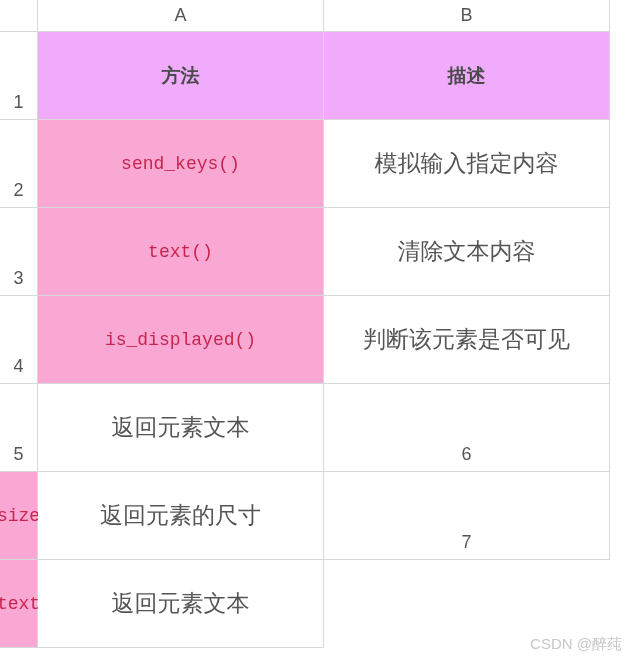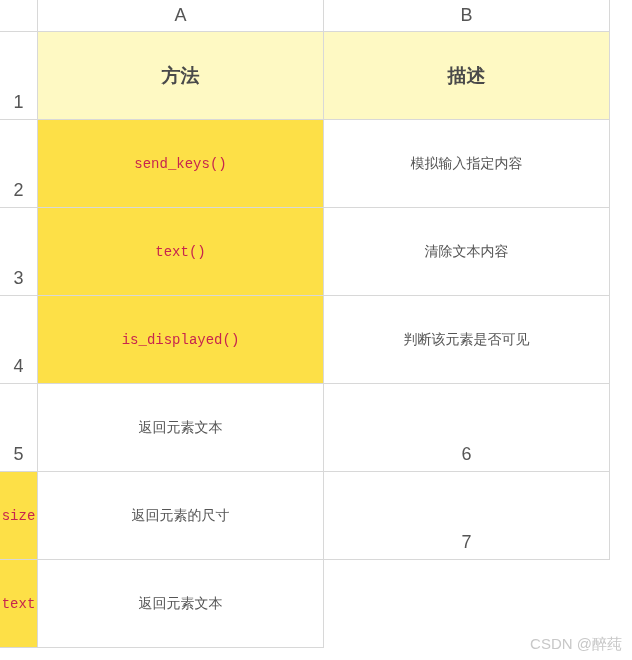--- a/index.html
+++ b/index.html
@@ -44,34 +44,34 @@
       padding-bottom: 6px;
       font-size: 18px;
       color: #555;
     }
     .data-cell {
       border-right: 1px solid #d8d8d8;
       border-bottom: 1px solid #d8d8d8;
       display: flex;
       align-items: center;
       justify-content: center;
-      font-size: 14px;
+      font-size: 23px;
       padding: 4px;
     }
     .header-row {
-      background: #fef9c3;
+      background: #f0abfc;
       font-weight: bold;
       color: #4a4a4a;
       font-size: 19px;
     }
     .method-cell {
       color: #c7254e;
       font-family: "Courier New", Consolas, monospace;
-      font-size: 14px;
-      background: #fde047;
+      font-size: 18px;
+      background: #f9a8d4;
     }
     .desc-cell {
       color: #555;
       background: #fff;
     }
     .watermark {
       position: absolute;
       bottom: 6px;
       right: 10px;
       font-size: 15px;

